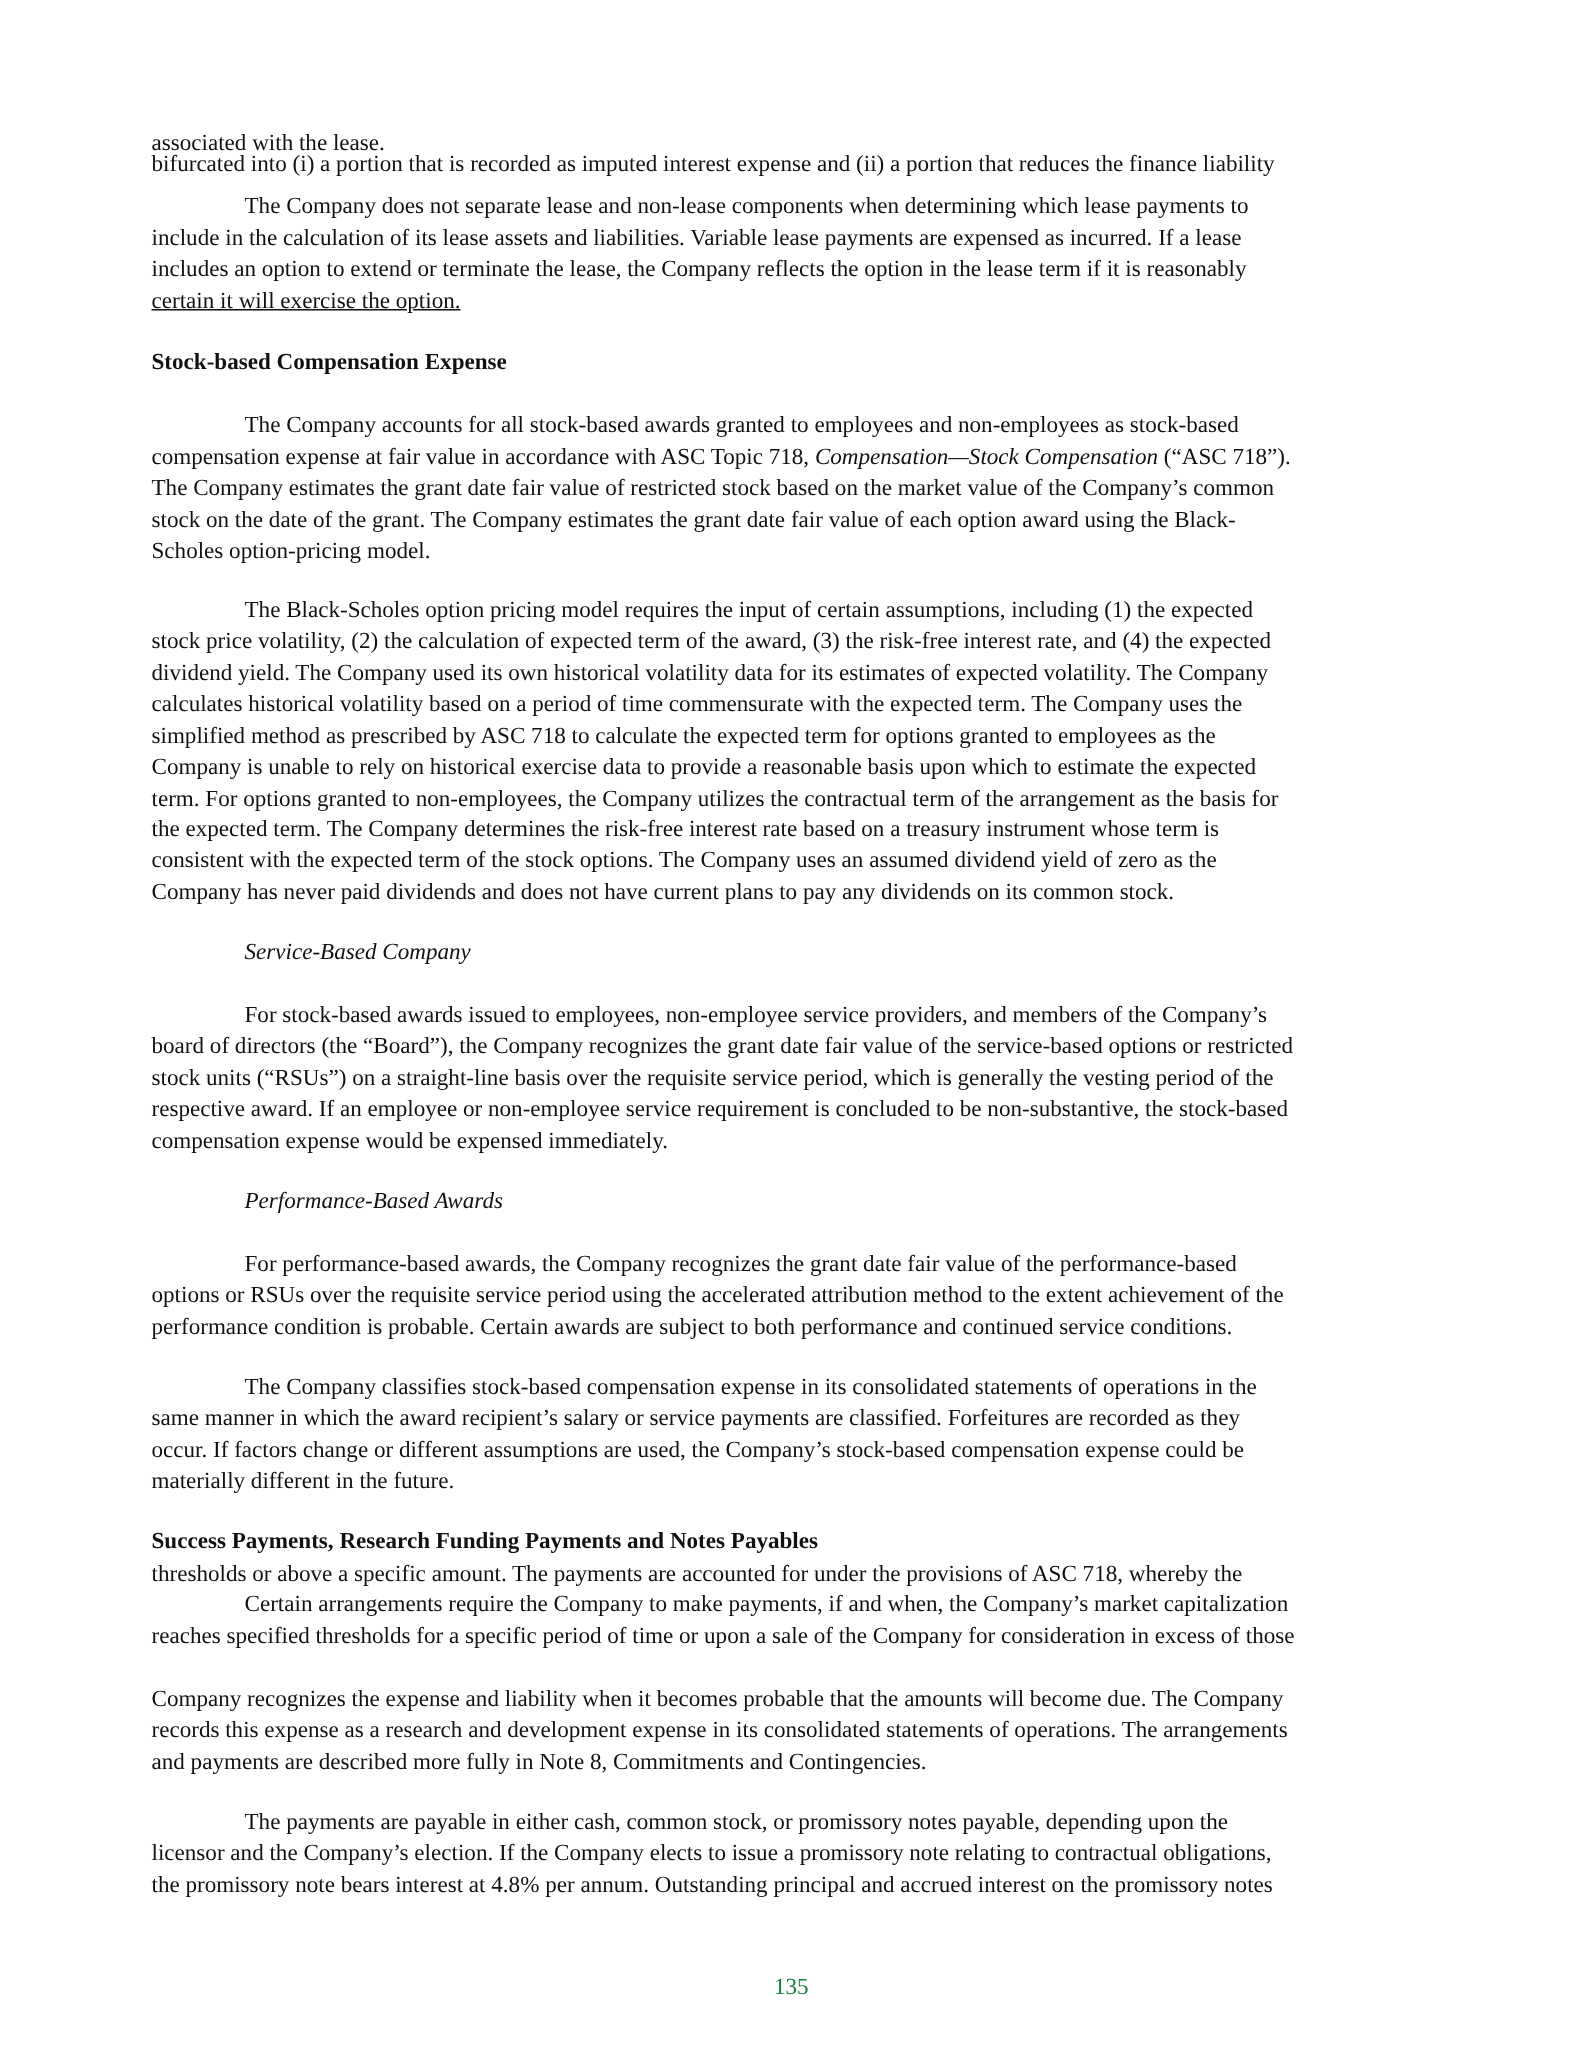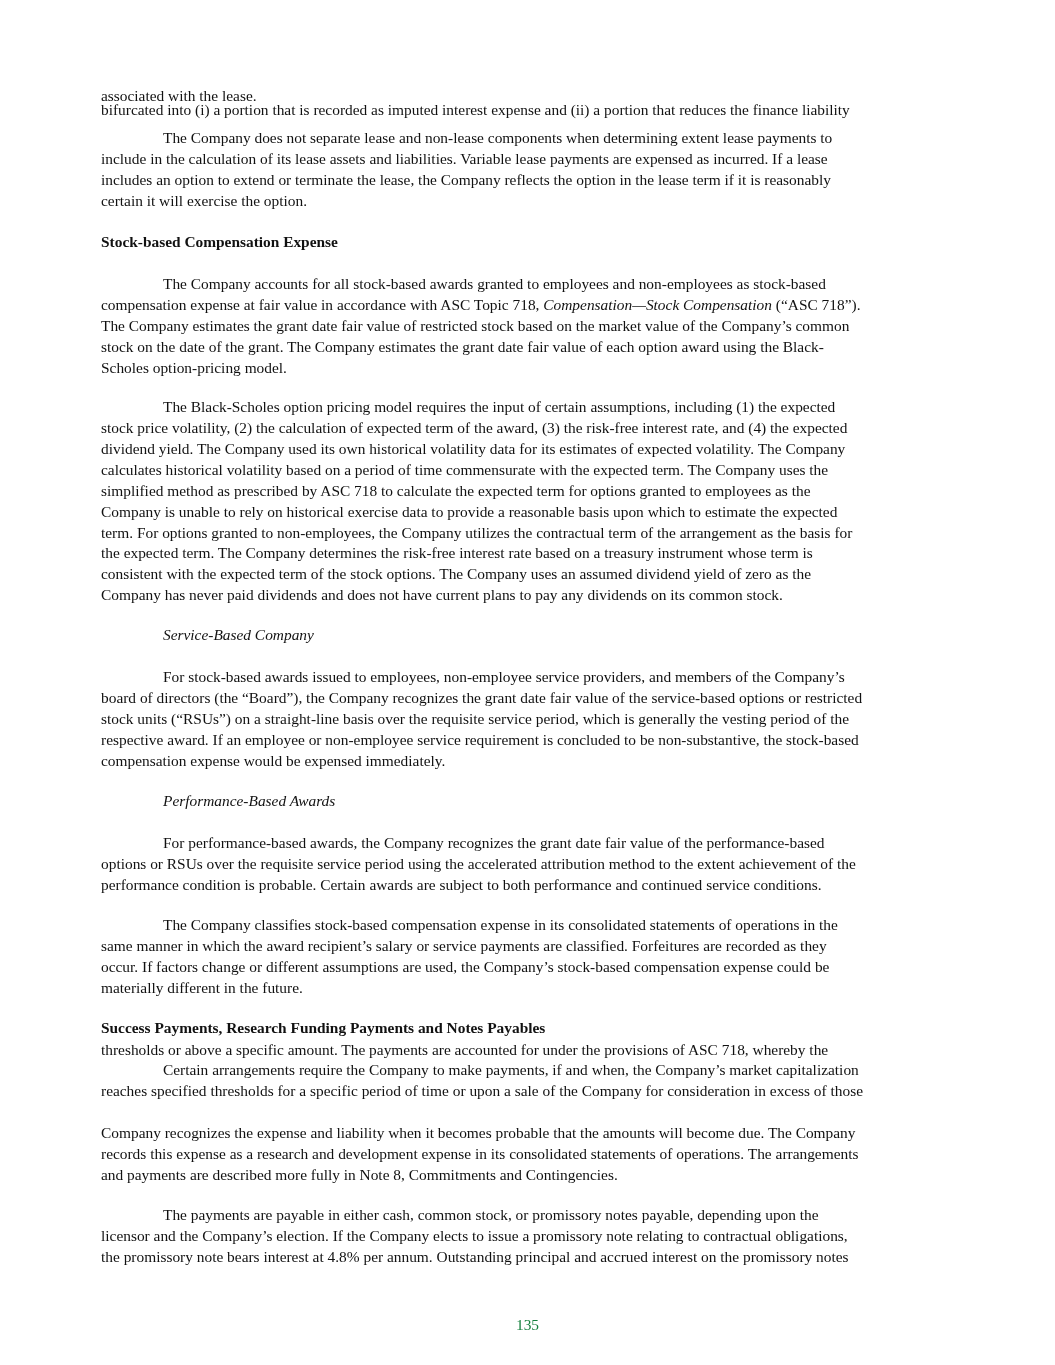--- a/index.html
+++ b/index.html
@@ -19,24 +19,24 @@
 </style>
 </head>
 <body>
 
 <div class="page" id="page">
     <div>
       <div class="line" style="top: 65px; margin-top: 35px;">bifurcated into (i) a portion that is recorded as imputed interest expense and (ii) a portion that reduces the finance liability</div>
       <div class="line" style="top: 86px;">associated with the lease.</div>
     </div>
     <div>
-      <div class="line indent" style="top: 128px;">The Company does not separate lease and non-lease components when determining extent lease payments to</div>
+      <div class="line indent" style="top: 128px;">The Company does not separate lease and non-lease components when determining which lease payments to</div>
       <div class="line" style="top: 149px;">include in the calculation of its lease assets and liabilities. Variable lease payments are expensed as incurred. If a lease</div>
       <div class="line" style="top: 170px;">includes an option to extend or terminate the lease, the Company reflects the option in the lease term if it is reasonably</div>
-      <div class="line" style="top: 191px;">certain it will exercise the option.</div>
+      <div class="line" style="top: 191px; text-decoration: underline;">certain it will exercise the option.</div>
     </div>
     <div class="line heading" style="top: 232px;">Stock-based Compensation Expense</div>
     <div>
       <div class="line indent" style="top: 274px;">The Company accounts for all stock-based awards granted to employees and non-employees as stock-based</div>
       <div class="line" style="top: 295px;"><span>compensation expense at fair value in accordance with ASC Topic 718, </span><i>Compensation—Stock Compensation</i><span> (“ASC 718”).</span></div>
       <div class="line" style="top: 316px;">The Company estimates the grant date fair value of restricted stock based on the market value of the Company’s common</div>
       <div class="line" style="top: 337px;">stock on the date of the grant. The Company estimates the grant date fair value of each option award using the Black-</div>
       <div class="line" style="top: 358px;">Scholes option-pricing model.</div>
     </div>
     <div>

